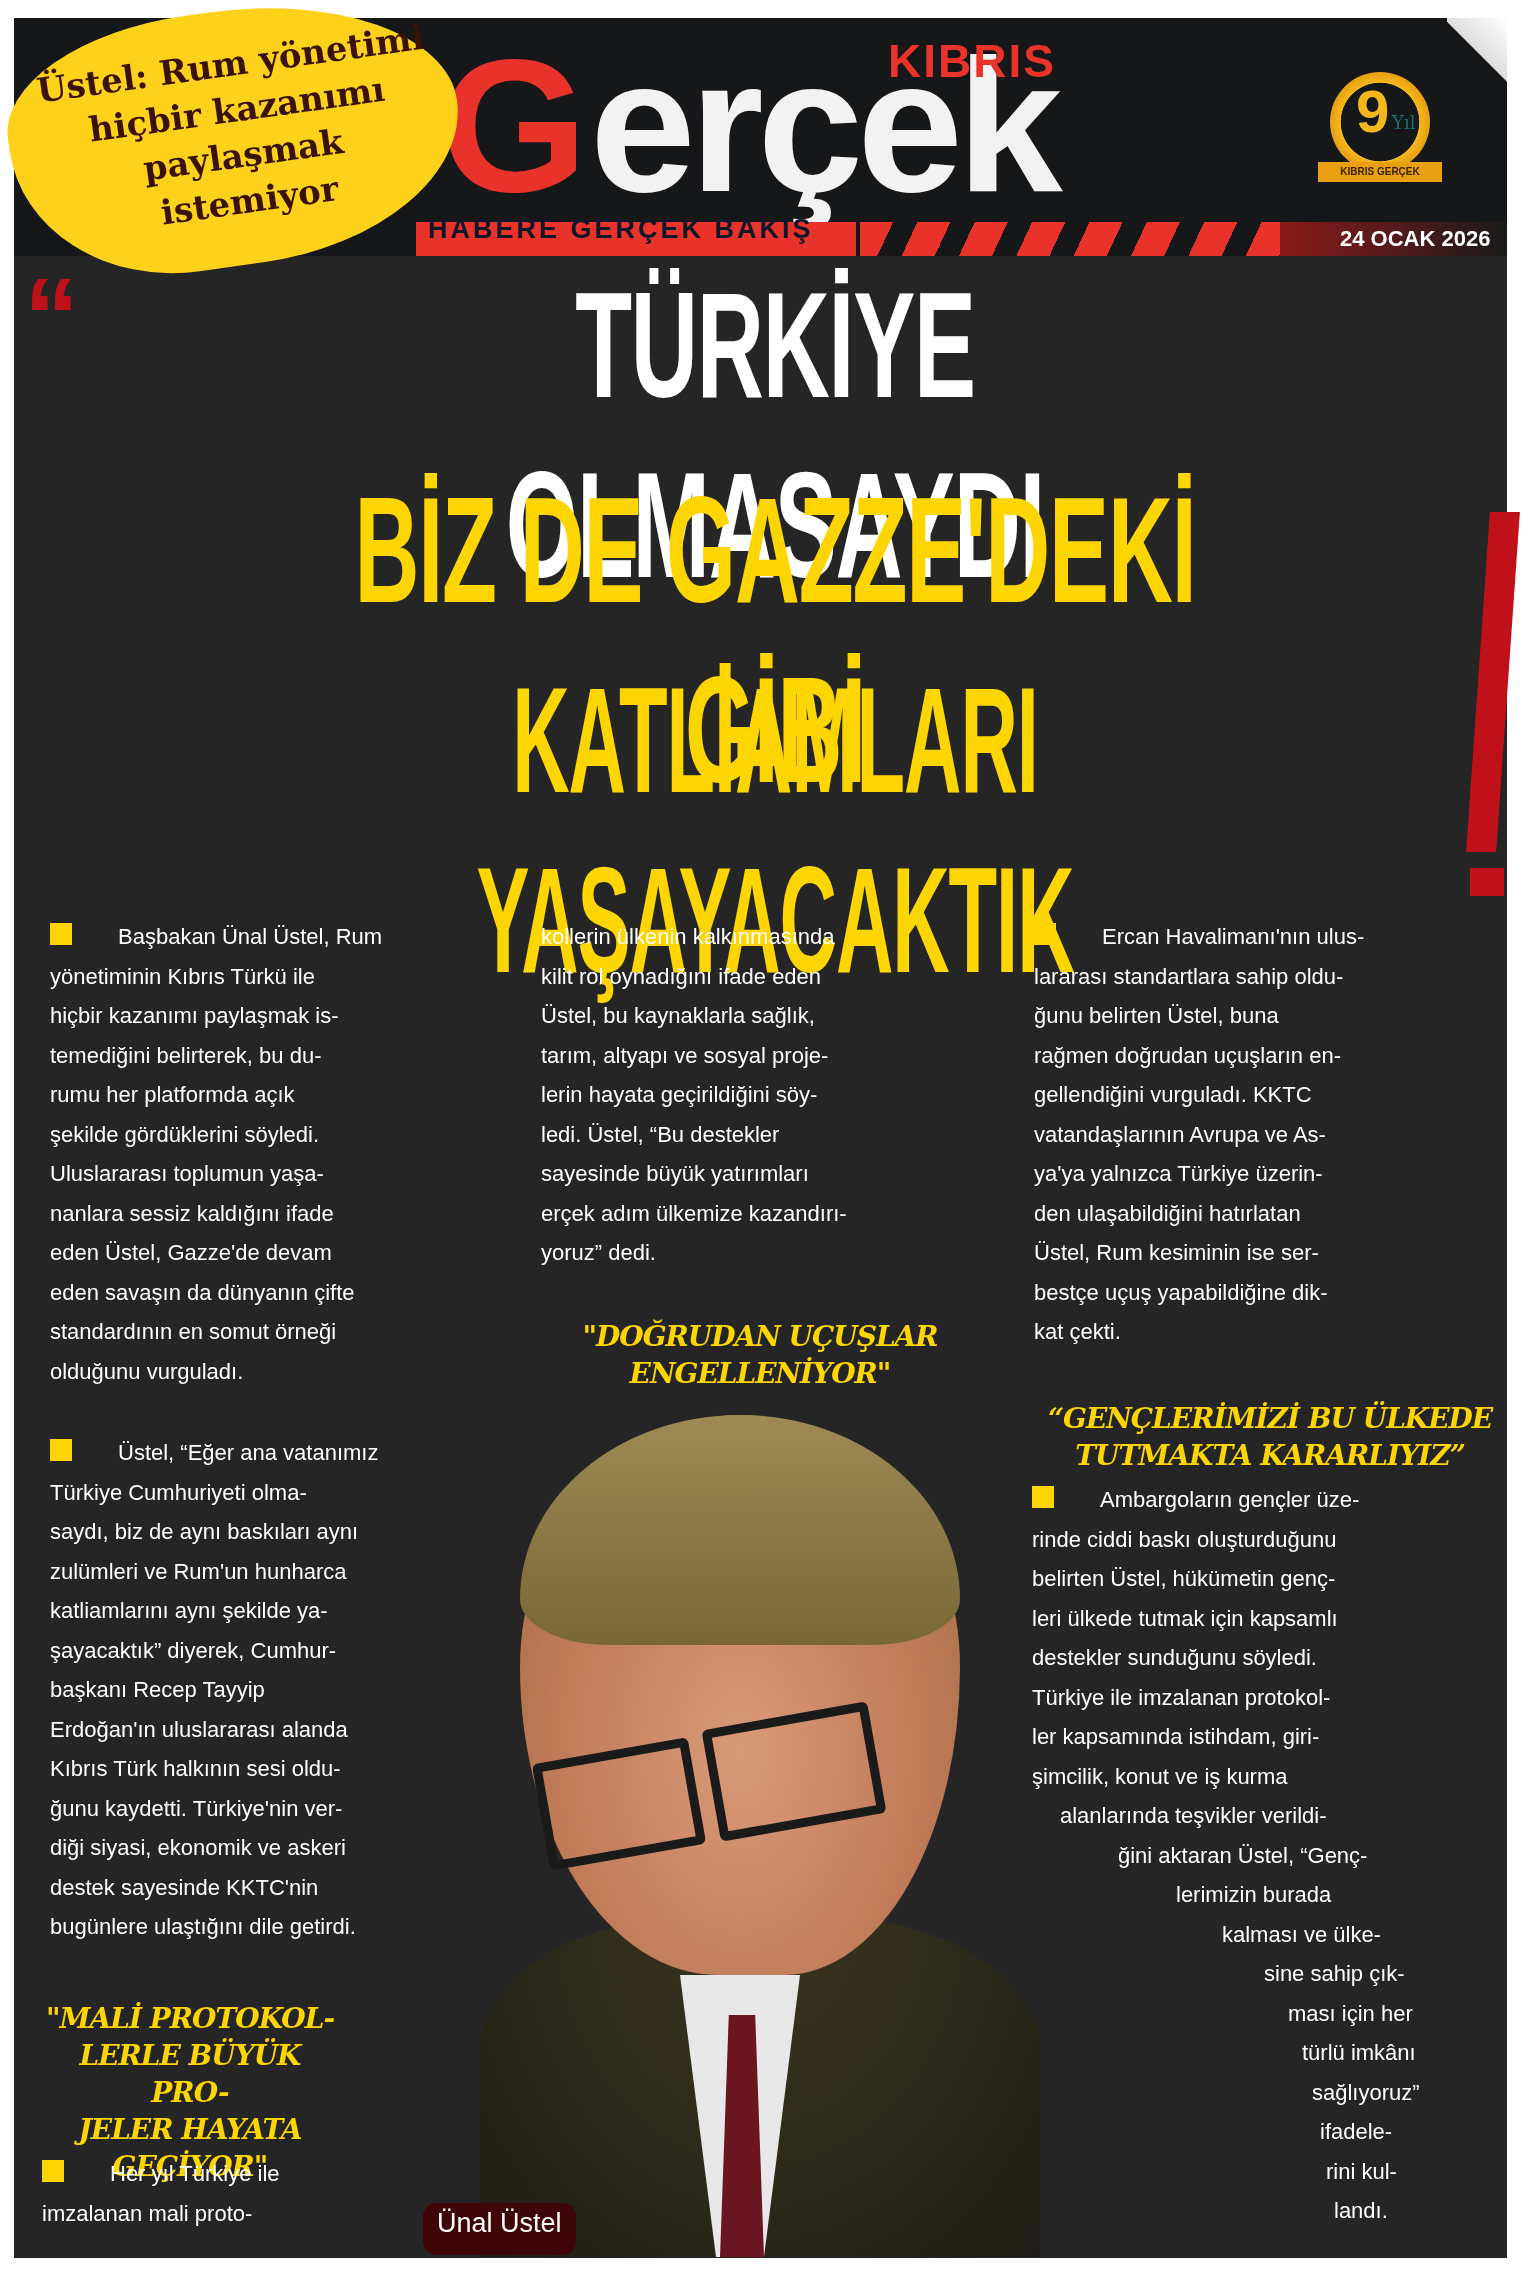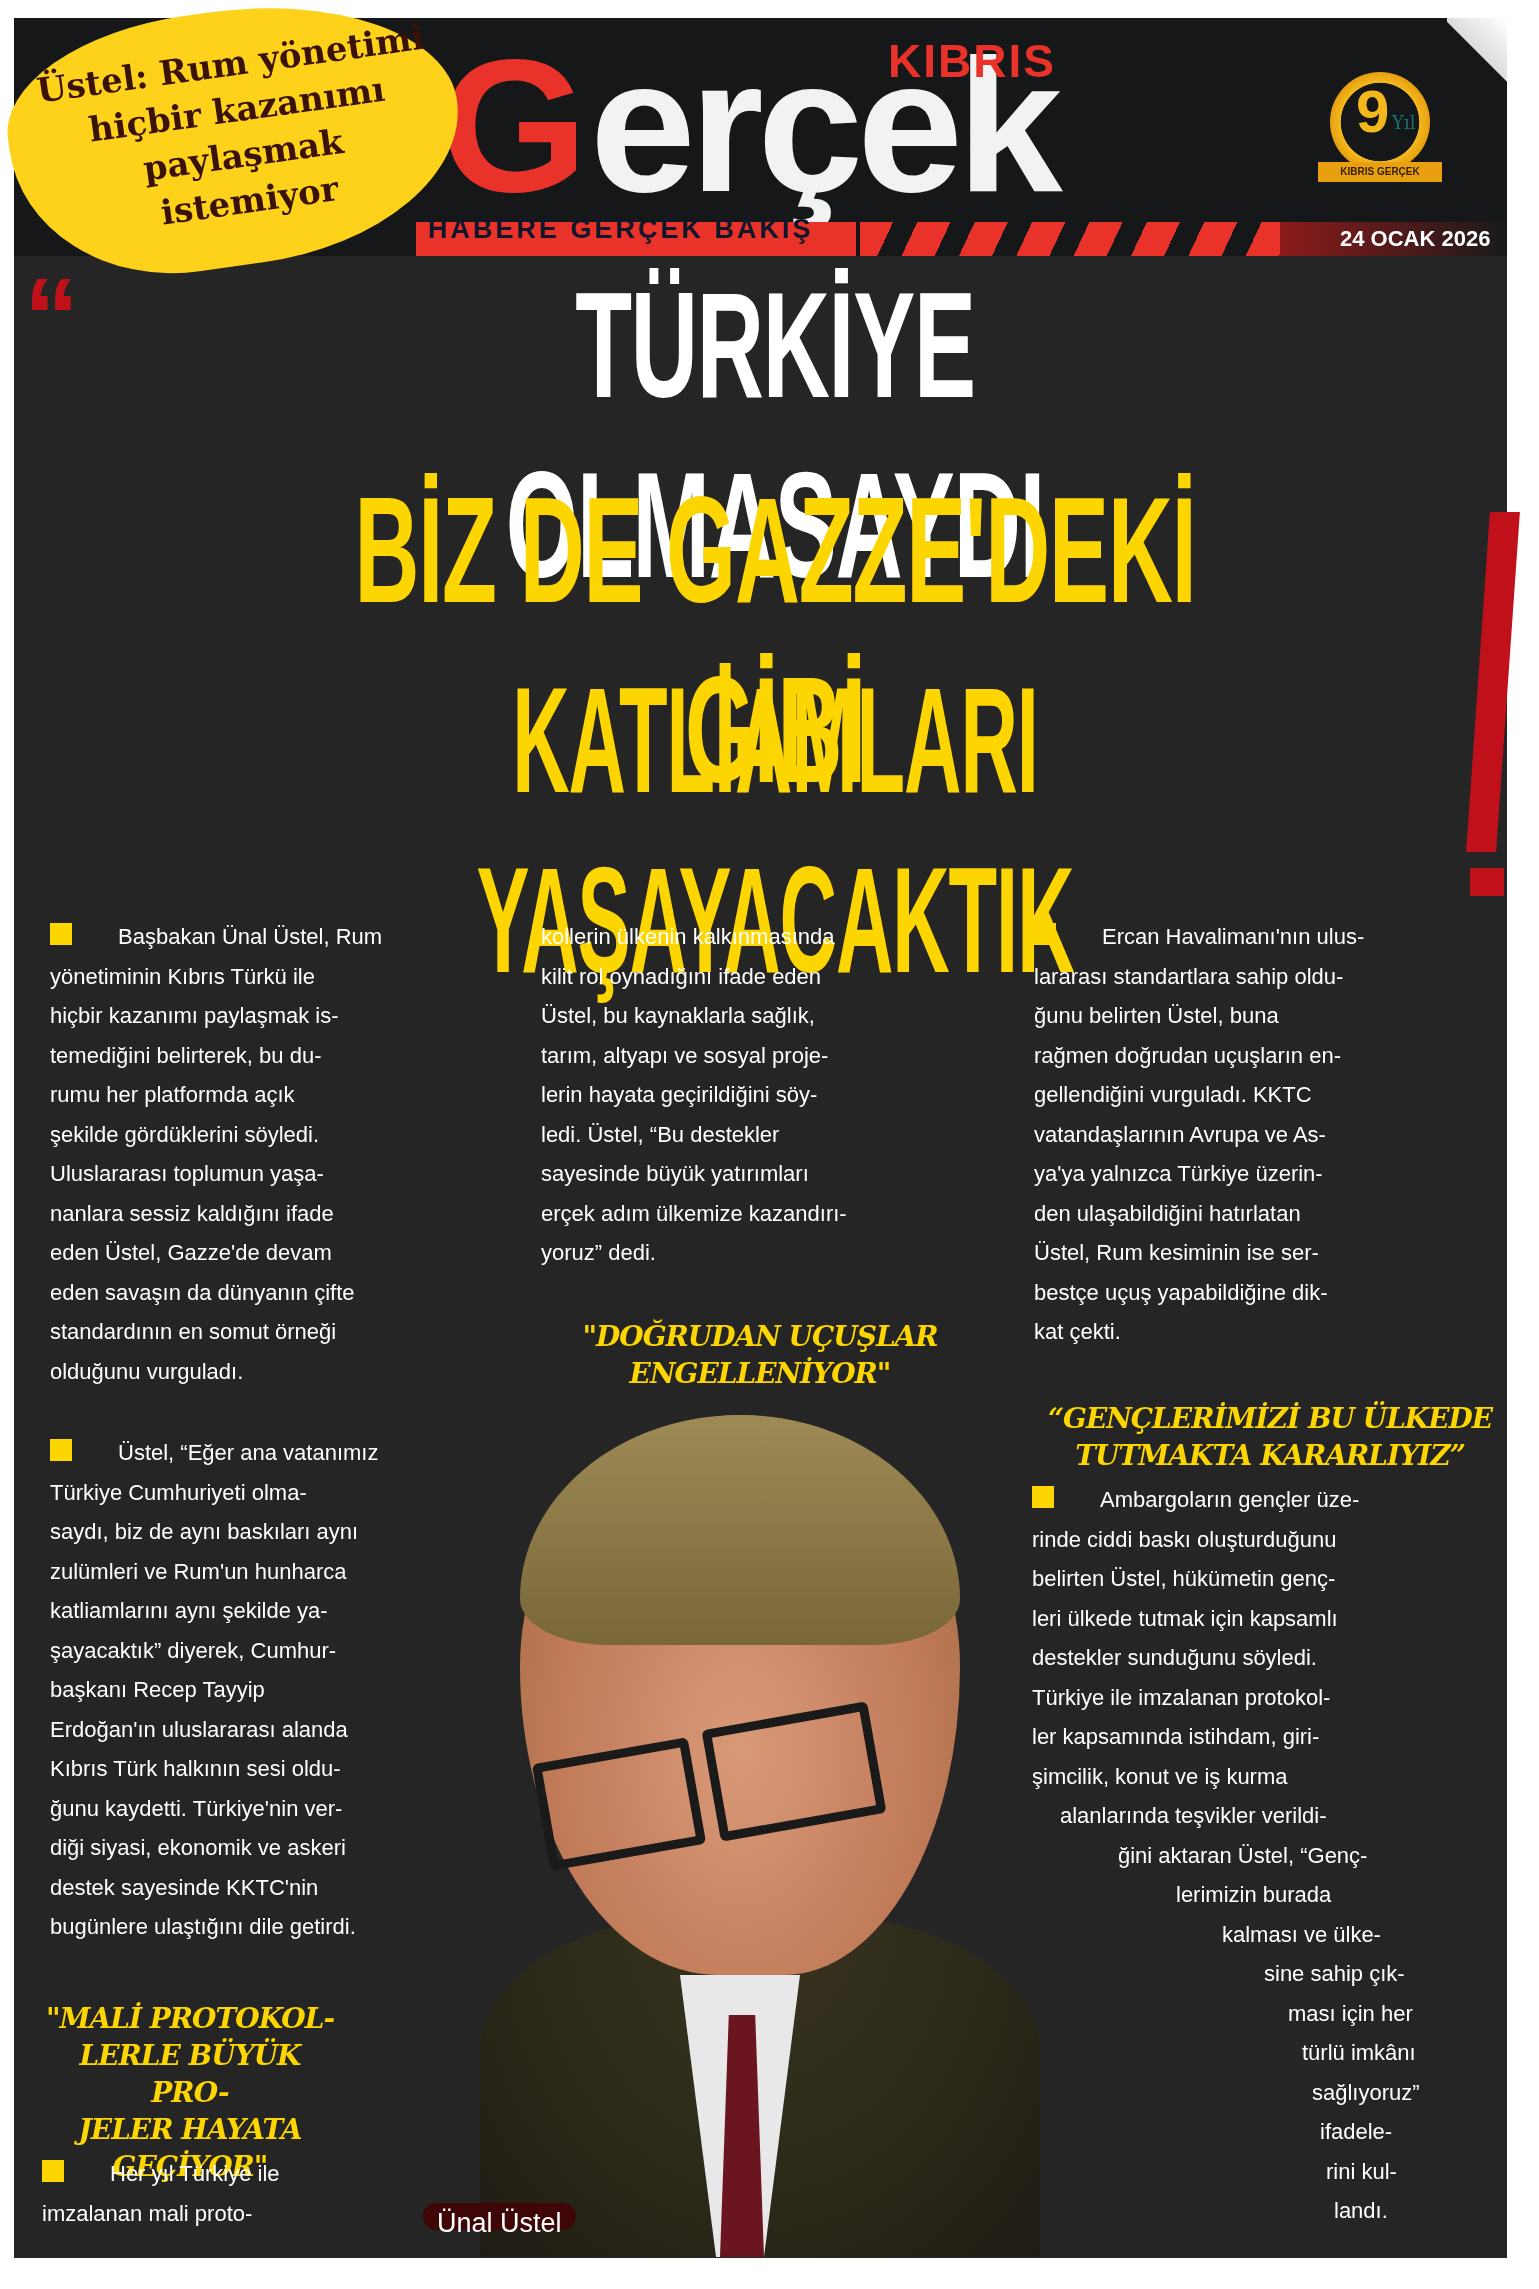--- a/index.html
+++ b/index.html
@@ -32,21 +32,21 @@
   .bullet{display:inline-block;width:22px;height:22px;background:#fdd500;margin-right:46px;vertical-align:-1px;}
   .subhead{position:absolute;font-family:"DejaVu Serif",serif;font-weight:bold;font-style:italic;color:#fdd500;font-size:28px;line-height:37px;text-align:center;letter-spacing:-1px;}
   .photo{position:absolute;left:480px;top:1415px;width:560px;height:842px;}
   .head{position:absolute;left:40px;top:0;width:440px;height:560px;border-radius:50% 50% 40% 45%/45% 45% 55% 55%;background:radial-gradient(ellipse at 50% 60%,#d99a78 0%,#c07a58 60%,#9a6a40 100%);}
   .hair{position:absolute;left:40px;top:0;width:440px;height:230px;border-radius:50% 50% 20% 20%/80% 80% 20% 20%;background:linear-gradient(#9e8a55,#7a6738);}
   .glasses-l{position:absolute;left:60px;top:335px;width:140px;height:90px;border:9px solid #1a1a1a;border-radius:6px;transform:rotate(-10deg);}
   .glasses-r{position:absolute;left:230px;top:300px;width:150px;height:95px;border:9px solid #1a1a1a;border-radius:6px;transform:rotate(-10deg);}
   .body{position:absolute;left:0;top:500px;width:560px;height:342px;background:radial-gradient(ellipse at 50% 0%,#3a3520 0%,#2a2818 60%,#1f1d15 100%);border-radius:40% 40% 0 0;}
   .shirt{position:absolute;left:200px;top:560px;width:120px;height:282px;background:#e8e8e8;clip-path:polygon(0 0,100% 0,70% 100%,30% 100%);}
   .tie{position:absolute;left:240px;top:600px;width:44px;height:242px;background:#6a1520;clip-path:polygon(20% 0,80% 0,100% 100%,0 100%);}
-  .caption{position:absolute;left:423px;top:2203px;padding:0 14px;height:27px;border-radius:14px;background:#3e0606;color:#fff;font-family:"Liberation Sans",sans-serif;font-size:27px;line-height:40px;}
+  .caption{position:absolute;left:423px;top:2203px;padding:0 14px;height:52px;border-radius:14px;background:#3e0606;color:#fff;font-family:"Liberation Sans",sans-serif;font-size:27px;line-height:40px;}
 </style>
 </head>
 <body>
 
 <div class="page"></div>
 
 <div class="masthead">
   <div class="curl"></div>
 </div>
 <div class="logo-g">G</div>

